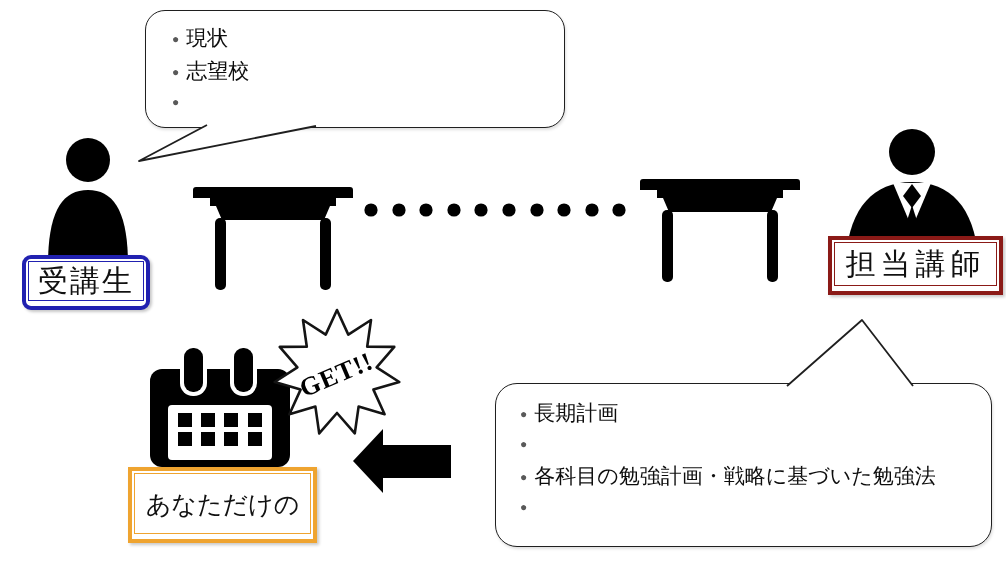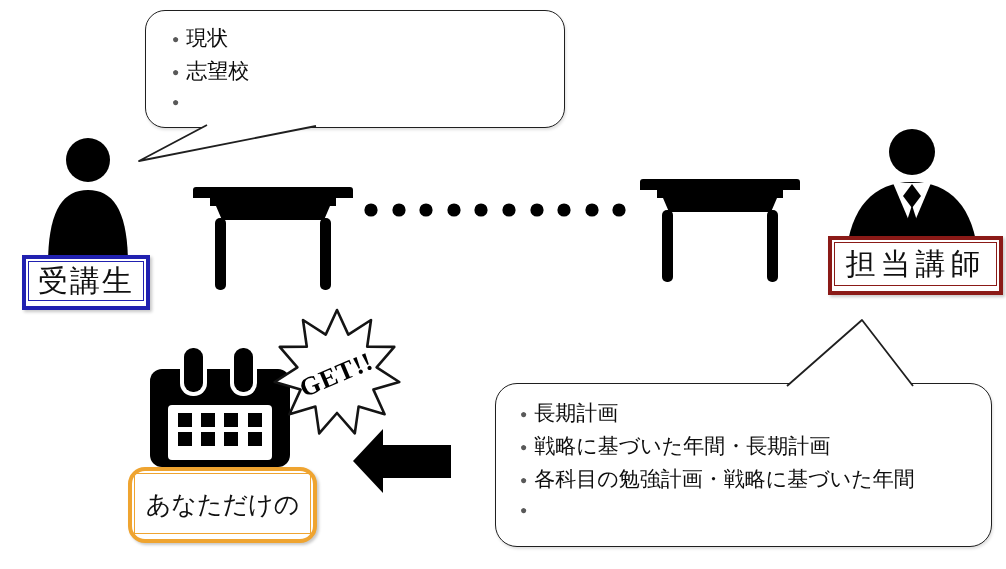--- a/index.html
+++ b/index.html
@@ -50,25 +50,24 @@
   </div>
 
   <div class="bubble" id="bubble-instructor">
     <ul>
       <li>
           <span class="bullet">●</span>
           <span>長期計画</span>
         </li>
       <li>
           <span class="bullet">●</span>
-          <span>戦略に基づいた年間・長期計画</span>
         </li>
       <li>
           <span class="bullet">●</span>
-          <span>各科目の勉強計画・戦略に基づいた年間</span>
+          <span>各科目の勉強計画・戦略に基づいた勉強法</span>
         </li>
       <li>
           <span class="bullet">●</span>
         </li>
     </ul>
   </div>
 
   <svg id="icon-layer" width="1006" height="569" viewBox="0 0 1006 569">
 
     <path d="M207,125 L139,161 L316,126" fill="#fff" stroke="#1f1f1f" stroke-width="1.8" stroke-linejoin="round"></path>
@@ -132,31 +131,31 @@
     </g>
 
     <g>
       <polygon points="337,310 348.3,334.6 371,320 367.2,346.8 394.3,346.9 376.6,367.3 399.3,382 373.4,389.6 384.6,414.3 358.6,406.6 354.8,433.4 337,413 319.2,433.4 315.4,406.6 289.4,414.3 300.6,389.6 274.7,382 297.4,367.3 279.7,346.9 306.8,346.8 303,320 325.7,334.6" fill="#fff" stroke="#141414" stroke-width="2.6" stroke-linejoin="round"></polygon>
       <text id="burst-text" x="337" y="383" text-anchor="middle" fill="#000" transform="rotate(-23 337 376)">GET!!</text>
     </g>
 
     <polygon points="353,461 383,429 383,445 451,445 451,478 383,478 383,493" fill="#000"></polygon>
   </svg>
 
-  <div class="plate" id="plate-student" style="border-color: rgb(33, 33, 176);">
+  <div class="plate" id="plate-student" style="border-color: rgb(33, 33, 176); border-radius: 9px;">
     <div class="inner" style="border-color: rgb(33, 33, 176);">
       <span>受講生</span>
     </div>
   </div>
 
   <div class="plate" id="plate-instructor" style="border-color: rgb(139, 26, 23);">
     <div class="inner" style="border-color: rgb(139, 26, 23);">
       <span>担当講師</span>
     </div>
   </div>
 
-  <div class="plate" id="plate-plan" style="border-color: rgb(239, 164, 48); border-radius: 17px;">
+  <div class="plate" id="plate-plan" style="border-color: rgb(239, 164, 48);">
     <div class="inner" style="border-color: rgb(239, 164, 48);">
       <span>あなただけの</span>
     </div>
   </div>
 
 </div>
 
 </body></html>

